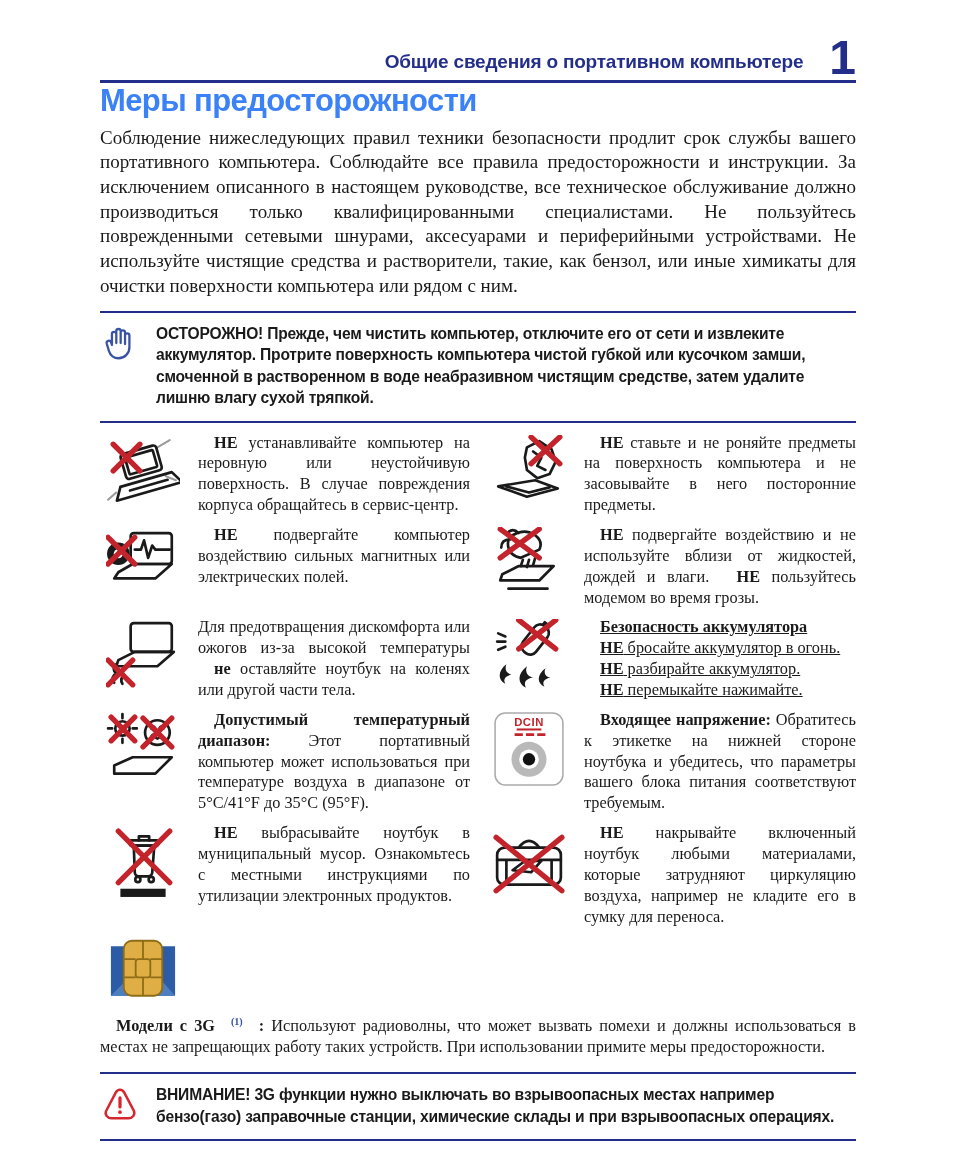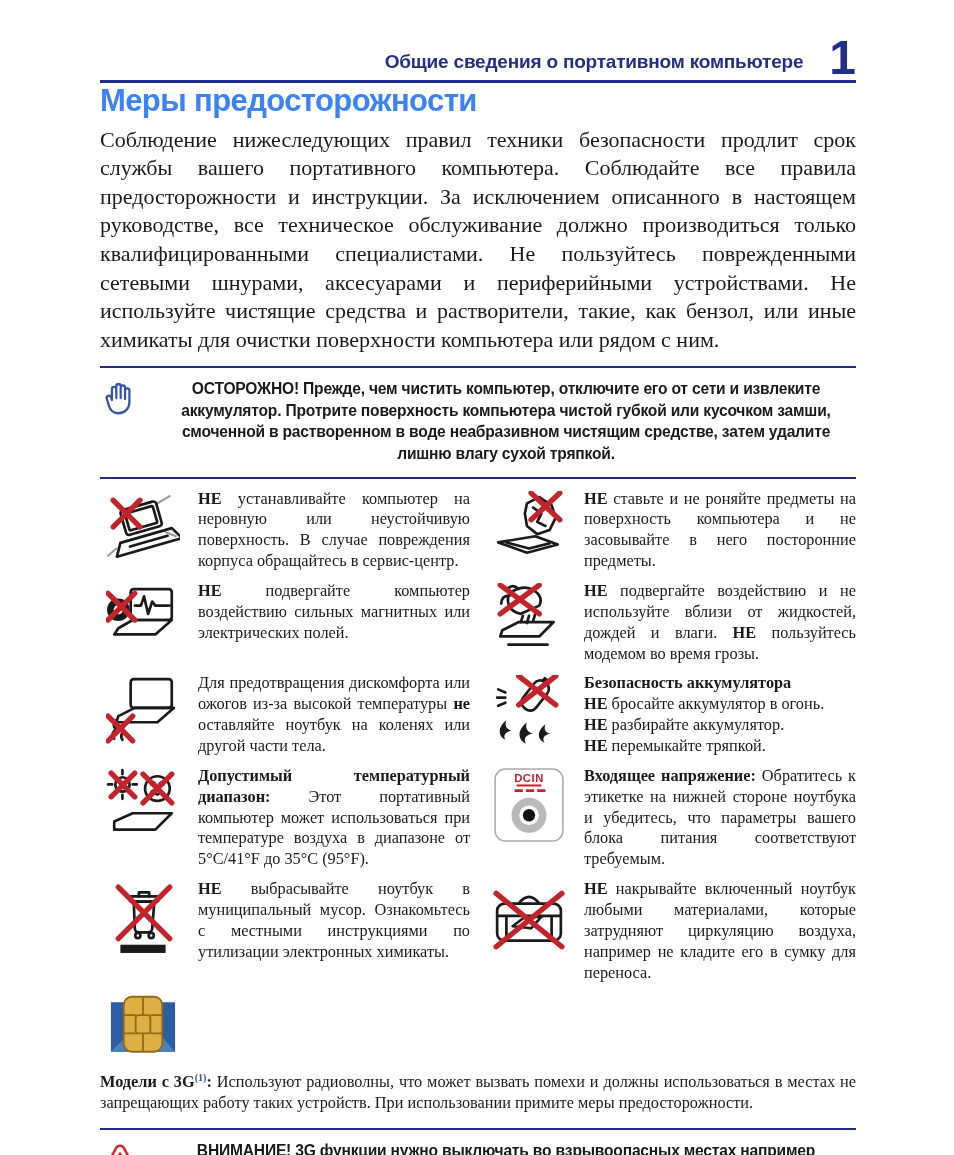--- a/index.html
+++ b/index.html
@@ -9,40 +9,40 @@
   
   .chapter-row{display:flex;justify-content:flex-end;align-items:flex-end;gap:26px;}
   .section-title{font-family:"Liberation Sans", sans-serif;font-weight:bold;font-size:19px;
         color:#232e8a;padding-bottom:6px;letter-spacing:-0.2px;}
   .chapter-num{font-family:"Liberation Sans", sans-serif;font-weight:bold;font-size:48px;
         line-height:0.9;color:#232e8a;}
   .rule{height:2.5px;background:#232e8a;margin-top:1px;}
   
   h1{font-family:"Liberation Sans", sans-serif;font-size:31px;letter-spacing:-0.6px;
      margin:0 0 7px 0;color:#3b82f6;}
-  .intro{font-size:22px;line-height:1.3;text-align:justify;margin:0 0 12px 0;}
+  .intro{font-size:19px;line-height:1.3;text-align:justify;margin:0 0 12px 0;}
   
   .note-box{border-top:2.5px solid #232e8a;border-bottom:2.5px solid #232e8a;
      display:flex;gap:16px;align-items:flex-start;padding:10px 0 12px 0;margin:2px 0 8px 0;}
   .note-box.warn{margin-top:14px;}
   .note-icon{flex:none;width:40px;display:flex;justify-content:center;padding-top:2px;}
   .note-icon svg{width:38px;height:38px;}
   .note-text{margin:0;font-family:"Liberation Sans", sans-serif;font-weight:bold;
-     font-size:15.6px;line-height:1.38;letter-spacing:-0.2px;text-align:center;}
+     font-size:15.6px;line-height:1.38;letter-spacing:-0.2px;text-align:left;}
   
   .safety-grid{display:grid;grid-template-columns:1fr 1fr;column-gap:16px;row-gap:9px;
      margin-top:10px;}
   .cell{display:flex;gap:12px;align-items:flex-start;}
   .cell.full{grid-column:1 / -1;flex-direction:column;}
   .cell-icon{flex:none;width:86px;display:flex;justify-content:center;padding-top:2px;}
   .cell-icon svg{width:74px;height:74px;}
   .cell.full .cell-icon svg{width:70px;height:66px;}
   .cell-text{margin:0;font-size:16.3px;line-height:1.28;text-align:justify;}
-  .cell-text.nojust{text-align:left;}
-  .b{font-weight:bold;}
+  .cell-text.nojust{text-align:left;text-decoration:underline;}
+  .b{font-weight:bold;margin-left:16px;}
   .blue{color:#3b4ea8;}
   sup{font-size:0.62em;line-height:0;}
   
   .ink{stroke:#1a1a1a;fill:none;stroke-width:2.6;stroke-linecap:round;stroke-linejoin:round;}
   .ghost{stroke:#9a9a9a;stroke-width:2;}
   .x{stroke:#c3242b;stroke-width:5.2;fill:none;stroke-linecap:round;}
   .fill{fill:#1a1a1a;stroke:none;}
   .defs{position:absolute;width:0;height:0;overflow:hidden;}
 </style>
 </head>
@@ -221,21 +221,21 @@
           </svg>
         </span>
         <p class="cell-text"><span>Для предотвращения дискомфорта или ожогов из-за высокой температуры </span><span class="b">не</span><span> оставляйте ноутбук на коленях или другой части тела.</span></p>
       </div>
       <div class="cell">
         <span class="cell-icon">
           <svg viewBox="0 0 72 72">
             <use href="#battery-fire-icon"></use>
           </svg>
         </span>
-        <p class="cell-text nojust"><span class="b">Безопасность аккумулятора</span><br><span class="b">НЕ</span><span> бросайте аккумулятор в огонь.</span><br><span class="b">НЕ</span><span> разбирайте аккумулятор.</span><br><span class="b">НЕ</span><span> перемыкайте тряпкой.</span></p>
+        <p class="cell-text nojust"><span class="b">Безопасность аккумулятора</span><br><span class="b">НЕ</span><span> бросайте аккумулятор в огонь.</span><br><span class="b">НЕ</span><span> разбирайте аккумулятор.</span><br><span class="b">НЕ</span><span> перемыкайте нажимайте.</span></p>
       </div>
       <div class="cell">
         <span class="cell-icon">
           <svg viewBox="0 0 72 72">
             <use href="#temperature-range-icon"></use>
           </svg>
         </span>
         <p class="cell-text"><span class="b">Допустимый температурный диапазон:</span><span> Этот портативный компьютер может использоваться при температуре воздуха в диапазоне от 5°C/41°F до 35°C (95°F).</span></p>
       </div>
       <div class="cell">
@@ -245,21 +245,21 @@
           </svg>
         </span>
         <p class="cell-text"><span class="b">Входящее напряжение:</span><span> Обратитесь к этикетке на нижней стороне ноутбука и убедитесь, что параметры вашего блока питания соответствуют требуемым.</span></p>
       </div>
       <div class="cell">
         <span class="cell-icon">
           <svg viewBox="0 0 72 72">
             <use href="#no-trash-disposal-icon"></use>
           </svg>
         </span>
-        <p class="cell-text"><span class="b">НЕ</span><span> выбрасывайте ноутбук в муниципальный мусор. Ознакомьтесь с местными инструкциями по утилизации электронных химикаты.</span></p>
+        <p class="cell-text"><span class="b">НЕ</span><span> выбрасывайте ноутбук в муниципальный мусор. Ознакомьтесь с местными инструкциями по утилизации электронных продуктов.</span></p>
       </div>
       <div class="cell">
         <span class="cell-icon">
           <svg viewBox="0 0 72 72">
             <use href="#carry-bag-icon"></use>
           </svg>
         </span>
         <p class="cell-text"><span class="b">НЕ</span><span> накрывайте включенный ноутбук любыми материалами, которые затрудняют циркуляцию воздуха, например не кладите его в сумку для переноса.</span></p>
       </div>
       <div class="cell full">

